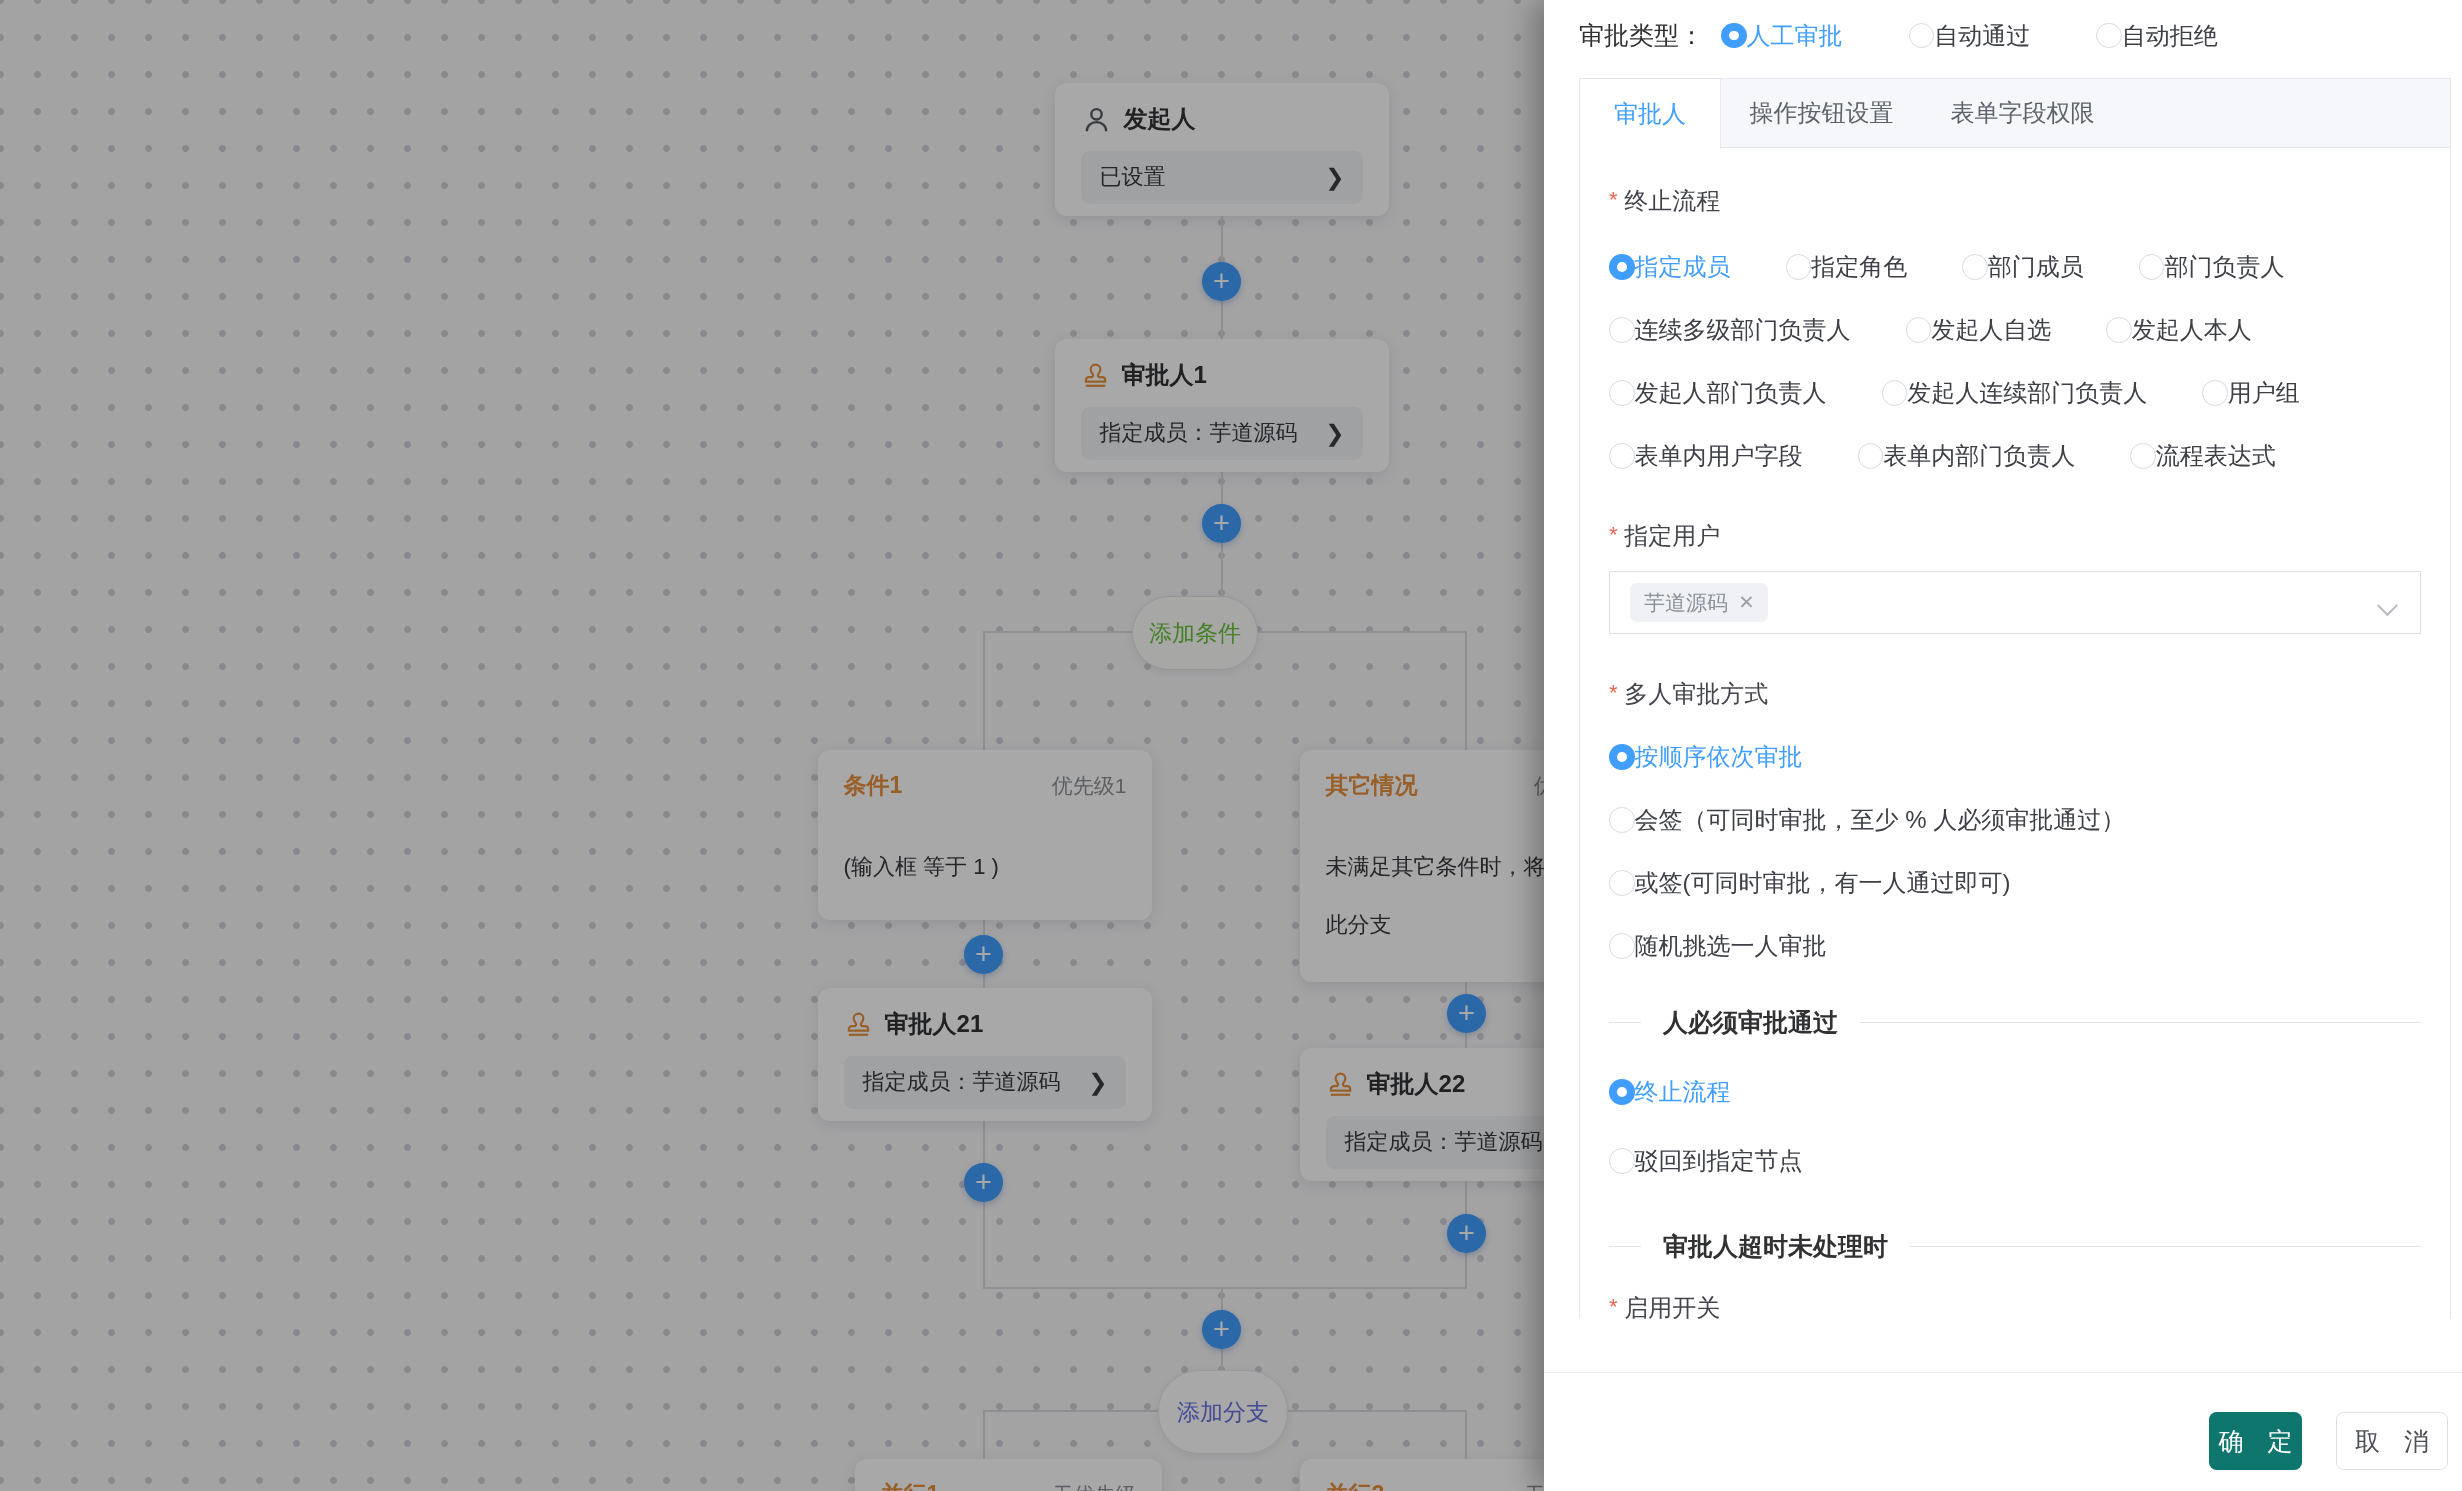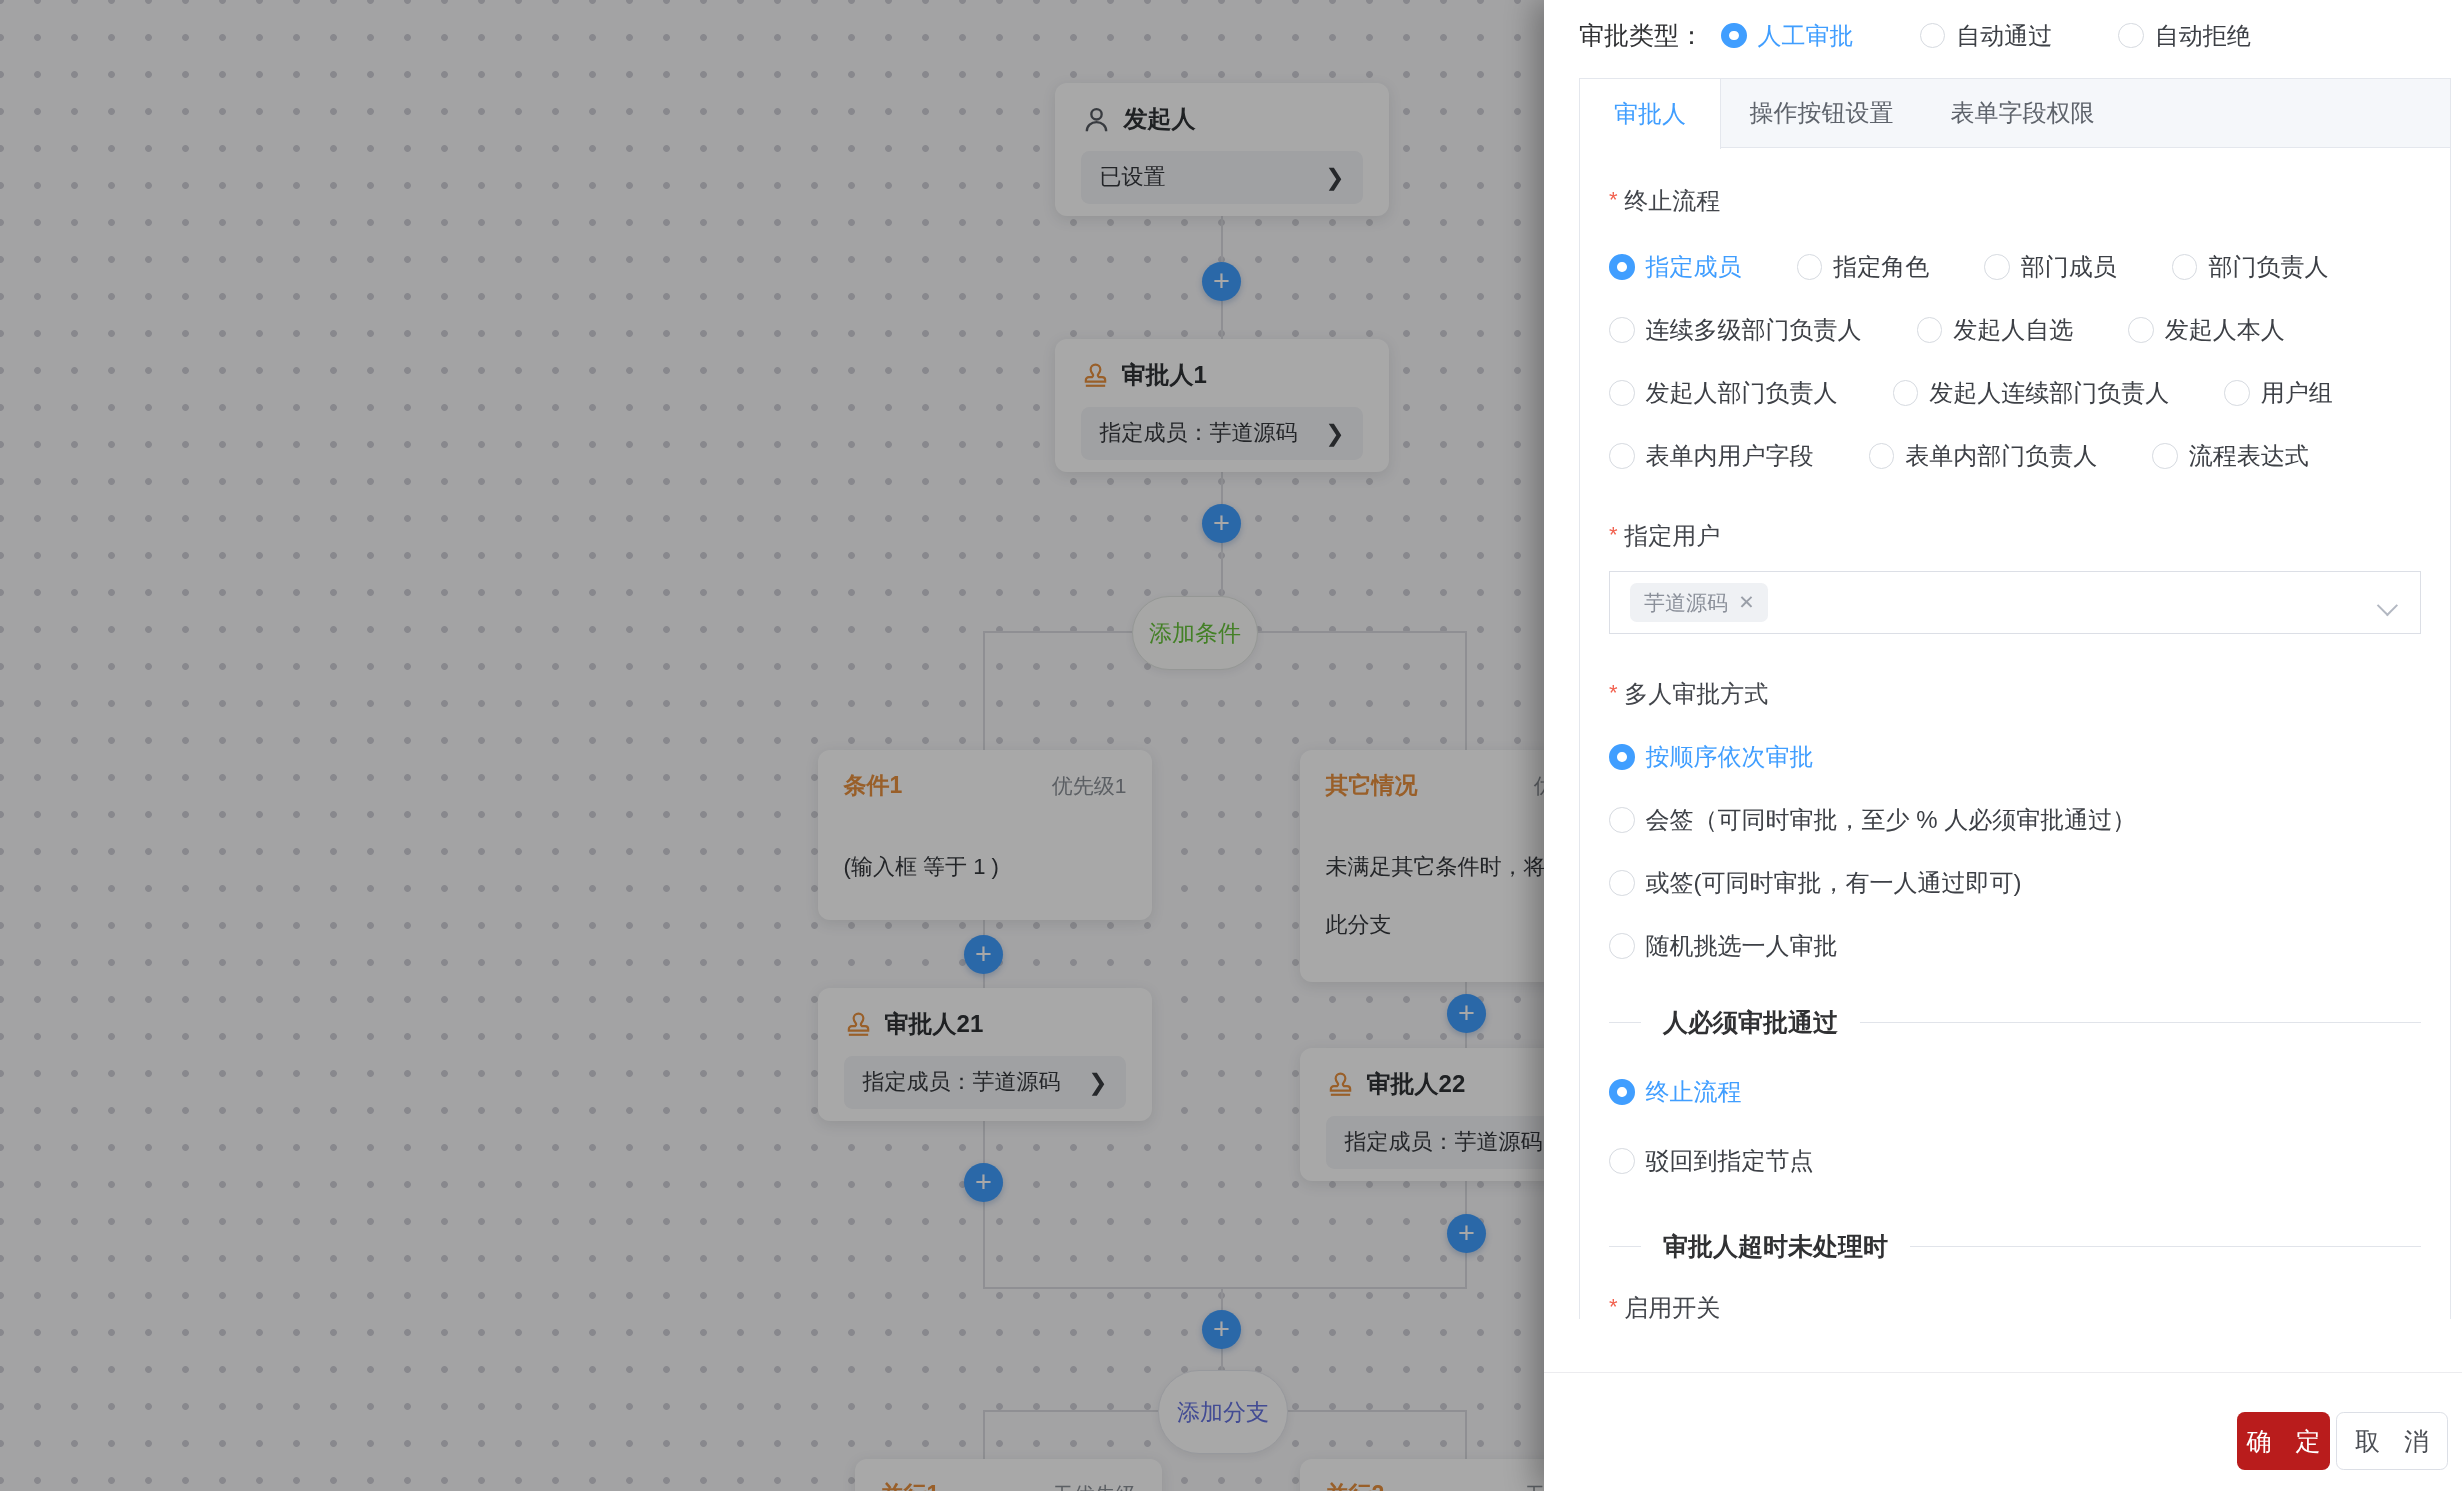--- a/index.html
+++ b/index.html
@@ -52,21 +52,21 @@
   }
   .stamp-icon svg,.person-icon svg{display:block;}
   
   .drawer{
     position:absolute;left:1544px;top:0;width:918px;height:1491px;
     background:#ffffff;z-index:100;box-shadow:-10.2px 0 29px rgba(0,0,0,.30);
   }
   .drawer-scroll{position:absolute;left:0;top:0;width:100%;height:1372px;overflow:hidden;}
   .type-row{position:absolute;left:35px;top:13.6px;display:flex;align-items:center;height:44px;}
   .type-label{font-size:25px;color:#303133;margin-right:17px;}
-  .radio-item{display:flex;align-items:center;gap:11px;cursor:pointer;text-align:center;}
+  .radio-item{display:flex;align-items:center;gap:0;cursor:pointer;text-align:center;}
   .radio{width:25.6px;height:25.6px;border-radius:50%;box-sizing:border-box;background:#fff;border:1.7px solid #d6dae0;flex:0 0 auto;}
   .radio.checked{border:8px solid #409eff;}
   .radio-label{font-size:24px;color:#3d4046;white-space:nowrap;}
   .radio-item.checked .radio-label{color:#409eff;}
   .type-row .radio-item{margin-right:66px;}
   .tabs-card{
     position:absolute;left:35px;top:78px;width:872px;height:1241px;
     border:1.7px solid #e4e7ed;border-bottom:none;box-sizing:border-box;overflow:hidden;background:#fff;
   }
   .tabs-header{height:68px;background:#f5f7fa;border-bottom:1.7px solid #e4e7ed;display:flex;text-align:center;}
@@ -90,21 +90,21 @@
   .divider{display:flex;align-items:center;margin-top:44px;}
   .divider .seg{height:1.7px;background:#e1e4ea;}
   .divider .seg.l{width:32px;}
   .divider .seg.r{flex:1;}
   .divider .d-text{margin:0 22px;font-size:25px;font-weight:700;color:#303133;white-space:nowrap;}
   .drawer-footer{
     position:absolute;left:0;bottom:0;width:100%;height:119px;background:#fff;
     border-top:1.7px solid #ececef;box-sizing:border-box;
   }
   .btn{position:absolute;top:39px;height:58px;border-radius:7.7px;display:flex;align-items:center;justify-content:center;font-size:25px;letter-spacing:8.5px;padding-left:8.5px;box-sizing:border-box;cursor:pointer;}
-  .btn.primary{left:693px;width:93px;background:#b91c1c;color:#fff;}
+  .btn.primary{left:665px;width:93px;background:#0f766e;color:#fff;}
   .btn.ghost{left:792px;width:112px;background:#fff;border:1.7px solid #dcdfe6;color:#4a4d53;}
 </style>
 </head>
 <body>
 
 <div class="canvas">
 
   <div class="vline" style="left:1221px;top:216px;height:124px;"></div>
   <div class="vline" style="left:1221px;top:472px;height:126px;"></div>
   <div class="hline" style="left:983px;top:631px;width:484px;"></div>

